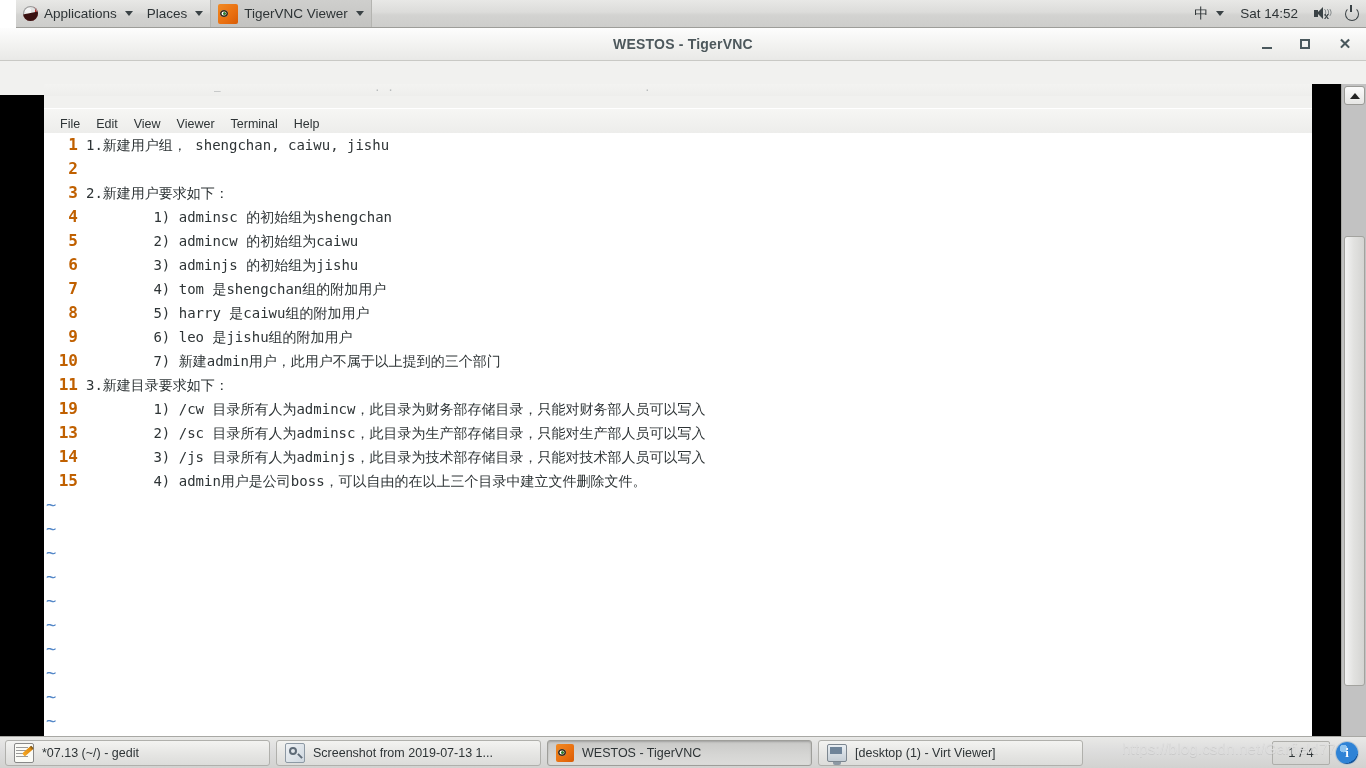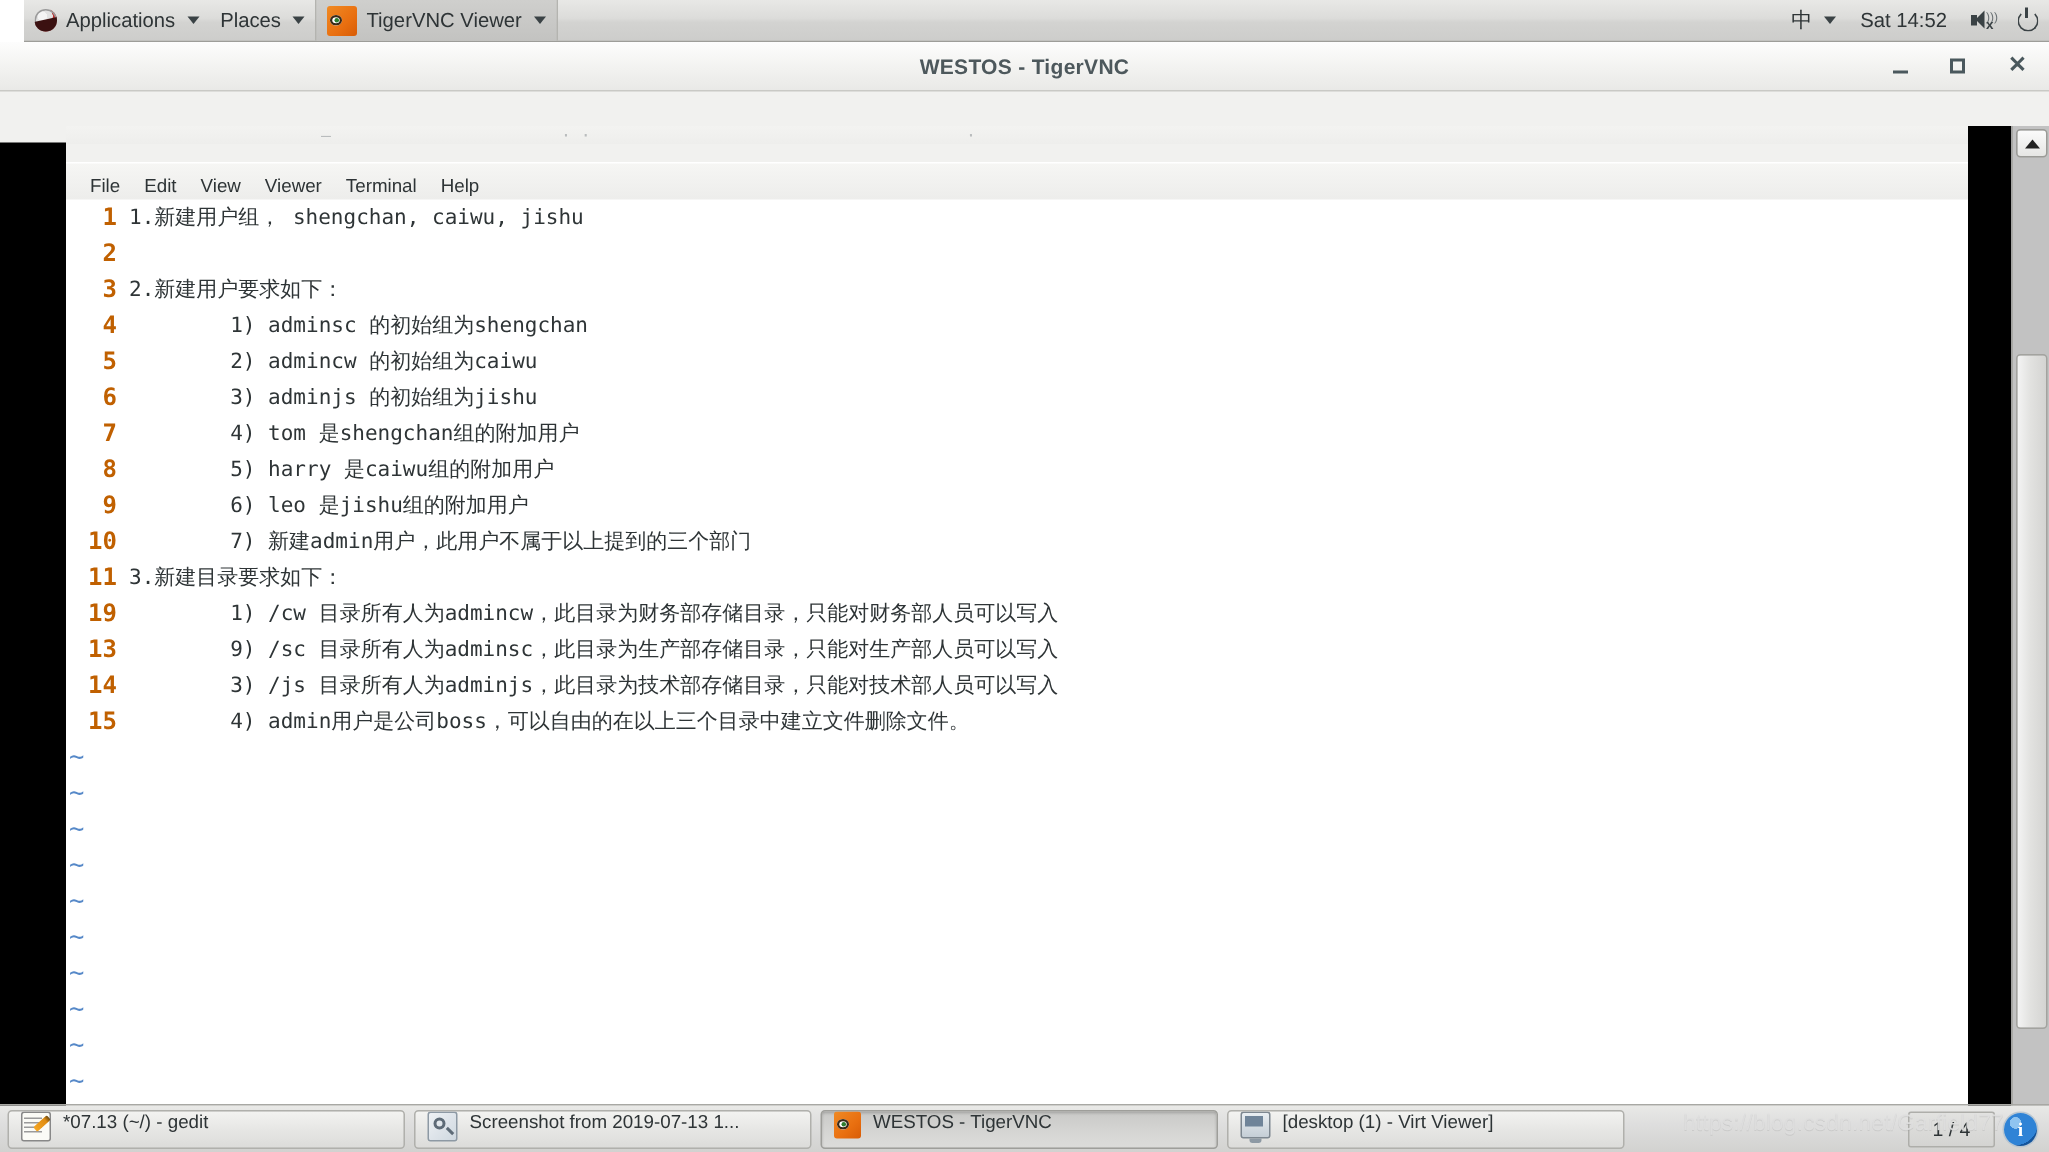--- a/index.html
+++ b/index.html
@@ -373,20 +373,21 @@
     box-sizing: border-box;
     display: flex;
     align-items: center;
     padding: 0 2px;
   }
   .task-btn {
     height: 26px;
     width: 265px;
     margin: 0 3px;
     display: flex;
+    align-items: center;
     gap: 8px;
     padding: 0 8px;
     box-sizing: border-box;
     background: linear-gradient(to bottom, #f3f3f1 0%, #e6e6e4 52%, #dcdcda 100%);
     border: 1px solid #b0b0ac;
     border-radius: 3px;
     font-size: 12.5px;
     color: #2e3436;
     white-space: nowrap;
     overflow: hidden;
@@ -632,21 +633,21 @@
           <div class="doc-line"><span class="ln">3</span><span class="ltext">2.新建用户要求如下：</span></div>
           <div class="doc-line"><span class="ln">4</span><span class="ltext">        1) adminsc 的初始组为shengchan</span></div>
           <div class="doc-line"><span class="ln">5</span><span class="ltext">        2) admincw 的初始组为caiwu</span></div>
           <div class="doc-line"><span class="ln">6</span><span class="ltext">        3) adminjs 的初始组为jishu</span></div>
           <div class="doc-line"><span class="ln">7</span><span class="ltext">        4) tom 是shengchan组的附加用户</span></div>
           <div class="doc-line"><span class="ln">8</span><span class="ltext">        5) harry 是caiwu组的附加用户</span></div>
           <div class="doc-line"><span class="ln">9</span><span class="ltext">        6) leo 是jishu组的附加用户</span></div>
           <div class="doc-line"><span class="ln">10</span><span class="ltext">        7) 新建admin用户，此用户不属于以上提到的三个部门</span></div>
           <div class="doc-line"><span class="ln">11</span><span class="ltext">3.新建目录要求如下：</span></div>
           <div class="doc-line"><span class="ln">19</span><span class="ltext">        1) /cw 目录所有人为admincw，此目录为财务部存储目录，只能对财务部人员可以写入</span></div>
-          <div class="doc-line"><span class="ln">13</span><span class="ltext">        9) /sc 目录所有人为adminsc，此目录为生产部存储目录，只能对生产部人员可以写入</span></div>
+          <div class="doc-line"><span class="ln">13</span><span class="ltext">        2) /sc 目录所有人为adminsc，此目录为生产部存储目录，只能对生产部人员可以写入</span></div>
           <div class="doc-line"><span class="ln">14</span><span class="ltext">        3) /js 目录所有人为adminjs，此目录为技术部存储目录，只能对技术部人员可以写入</span></div>
           <div class="doc-line"><span class="ln">15</span><span class="ltext">        4) admin用户是公司boss，可以自由的在以上三个目录中建立文件删除文件。</span></div>
         </div>
       <div id="doc-tildes">
           <div class="tilde-line">
             <span class="tilde">~</span>
           </div>
           <div class="tilde-line">
             <span class="tilde">~</span>
           </div>

